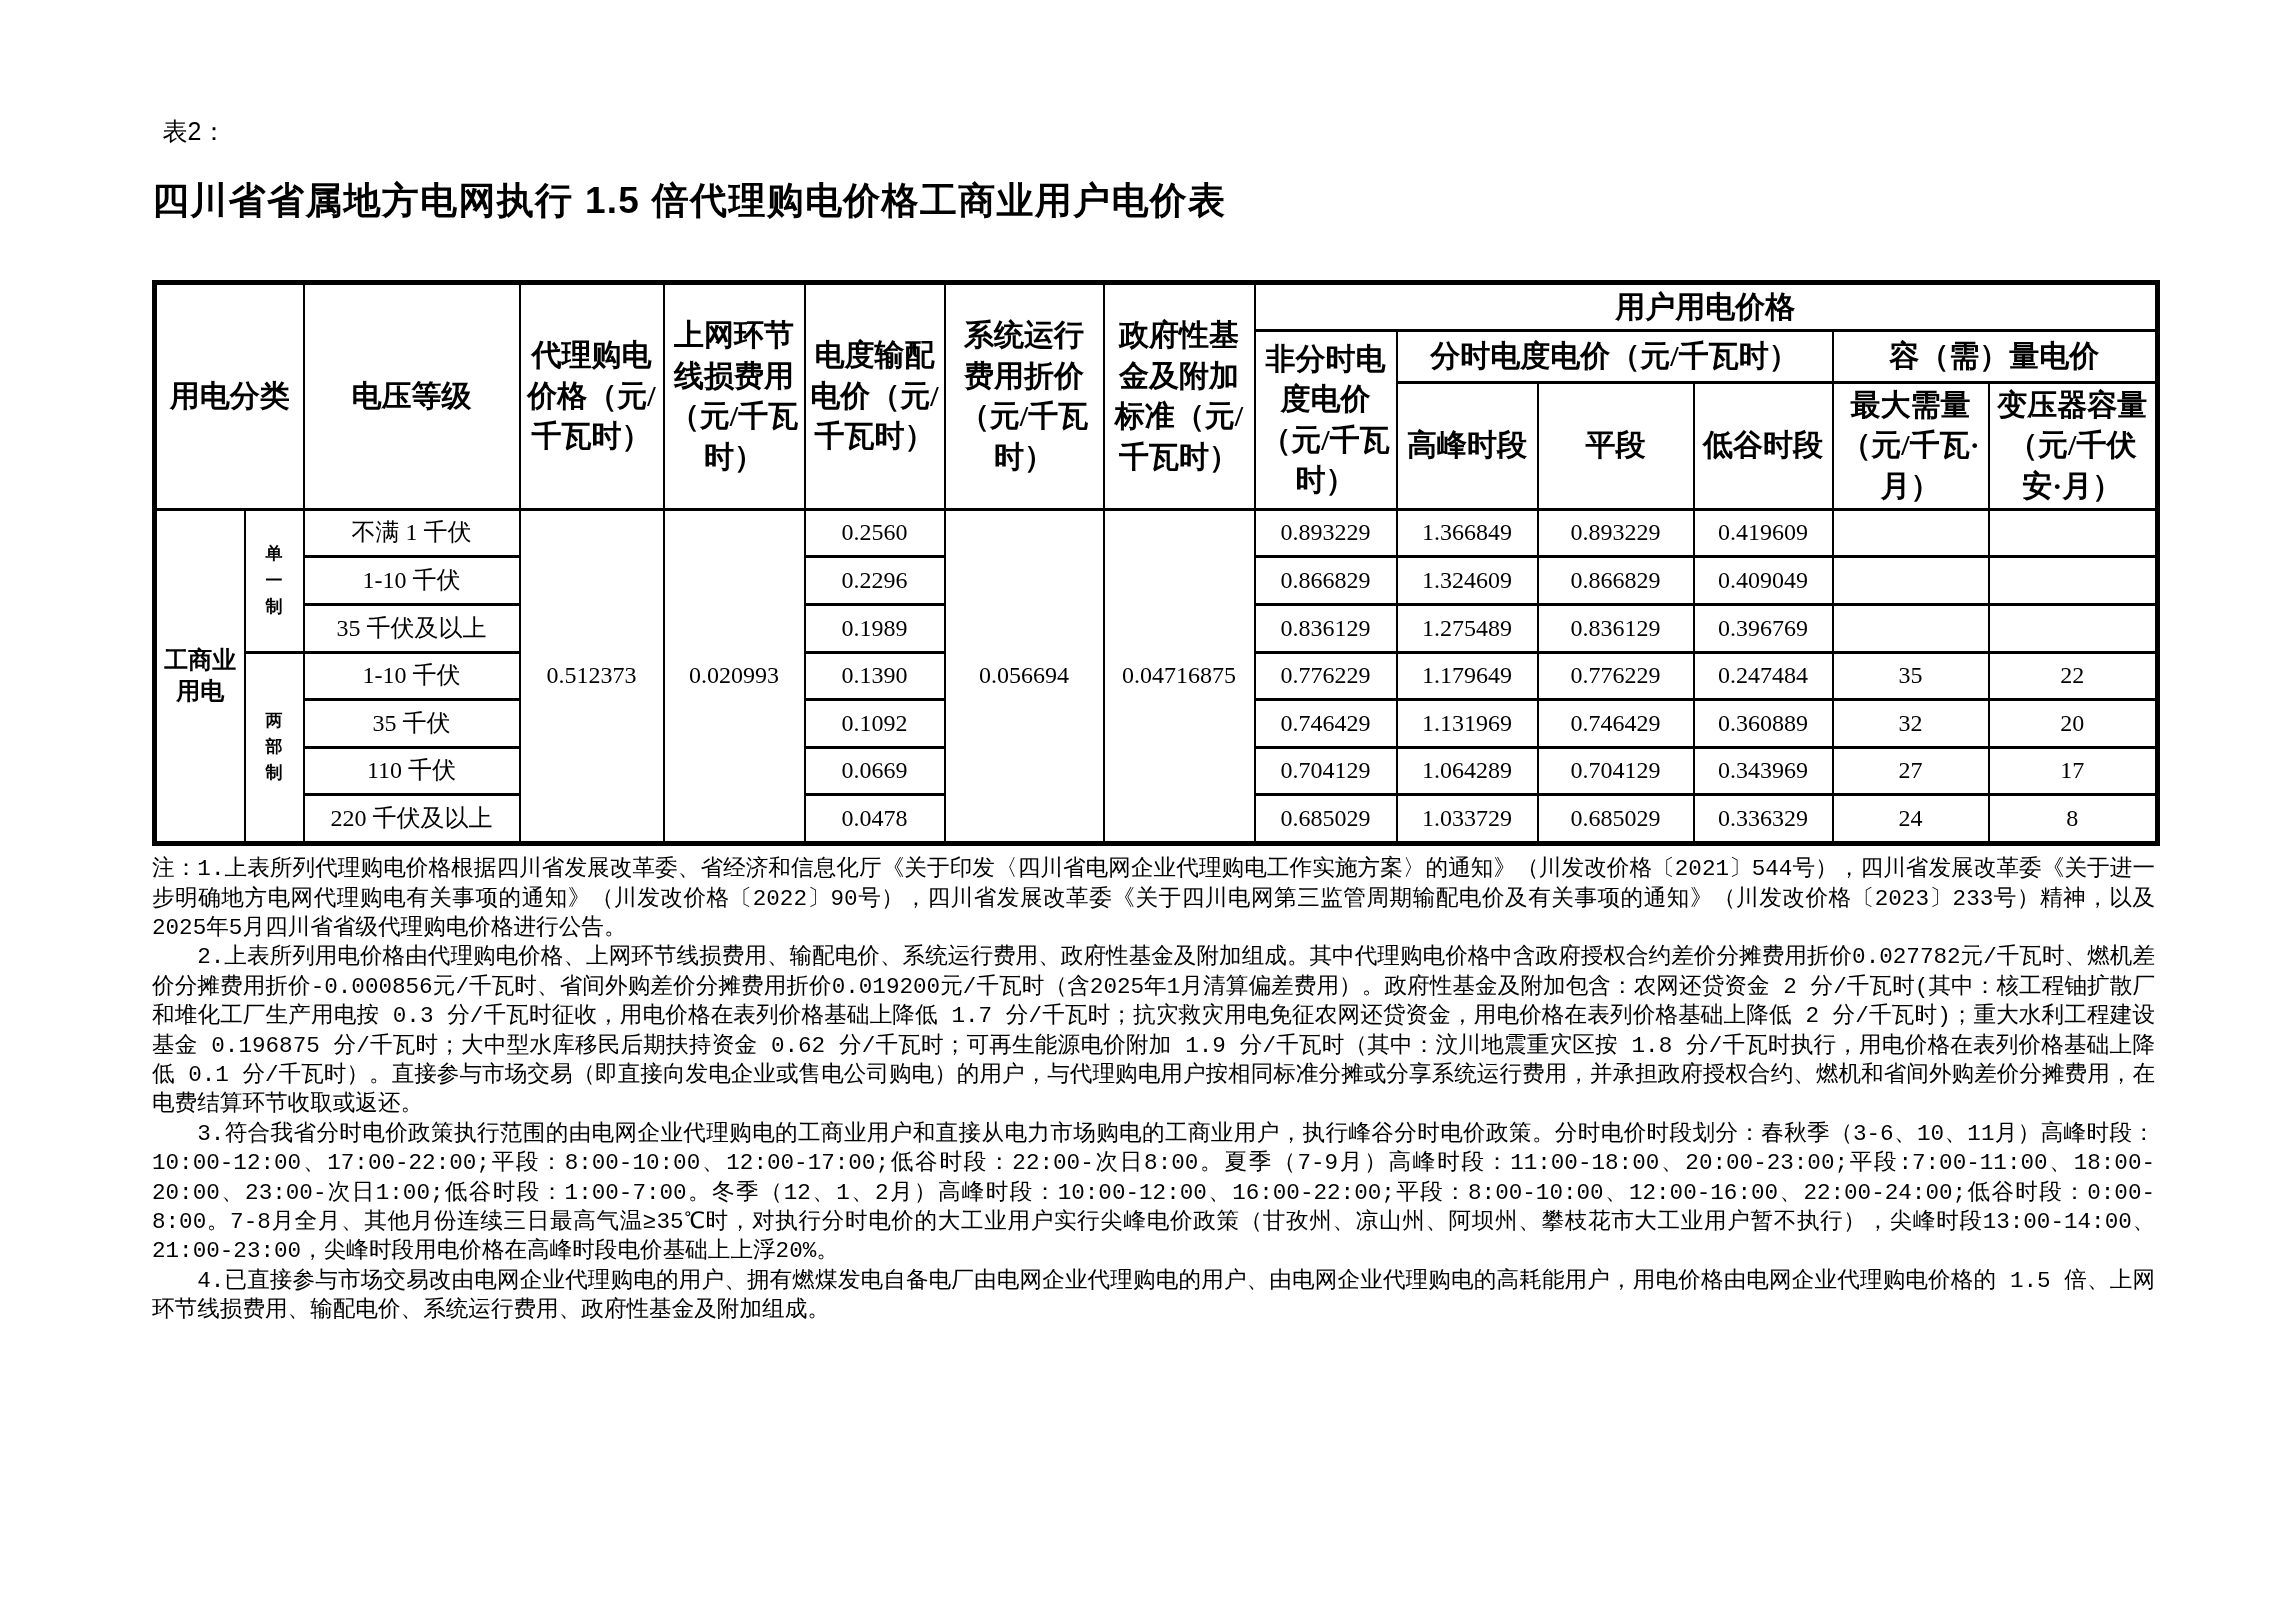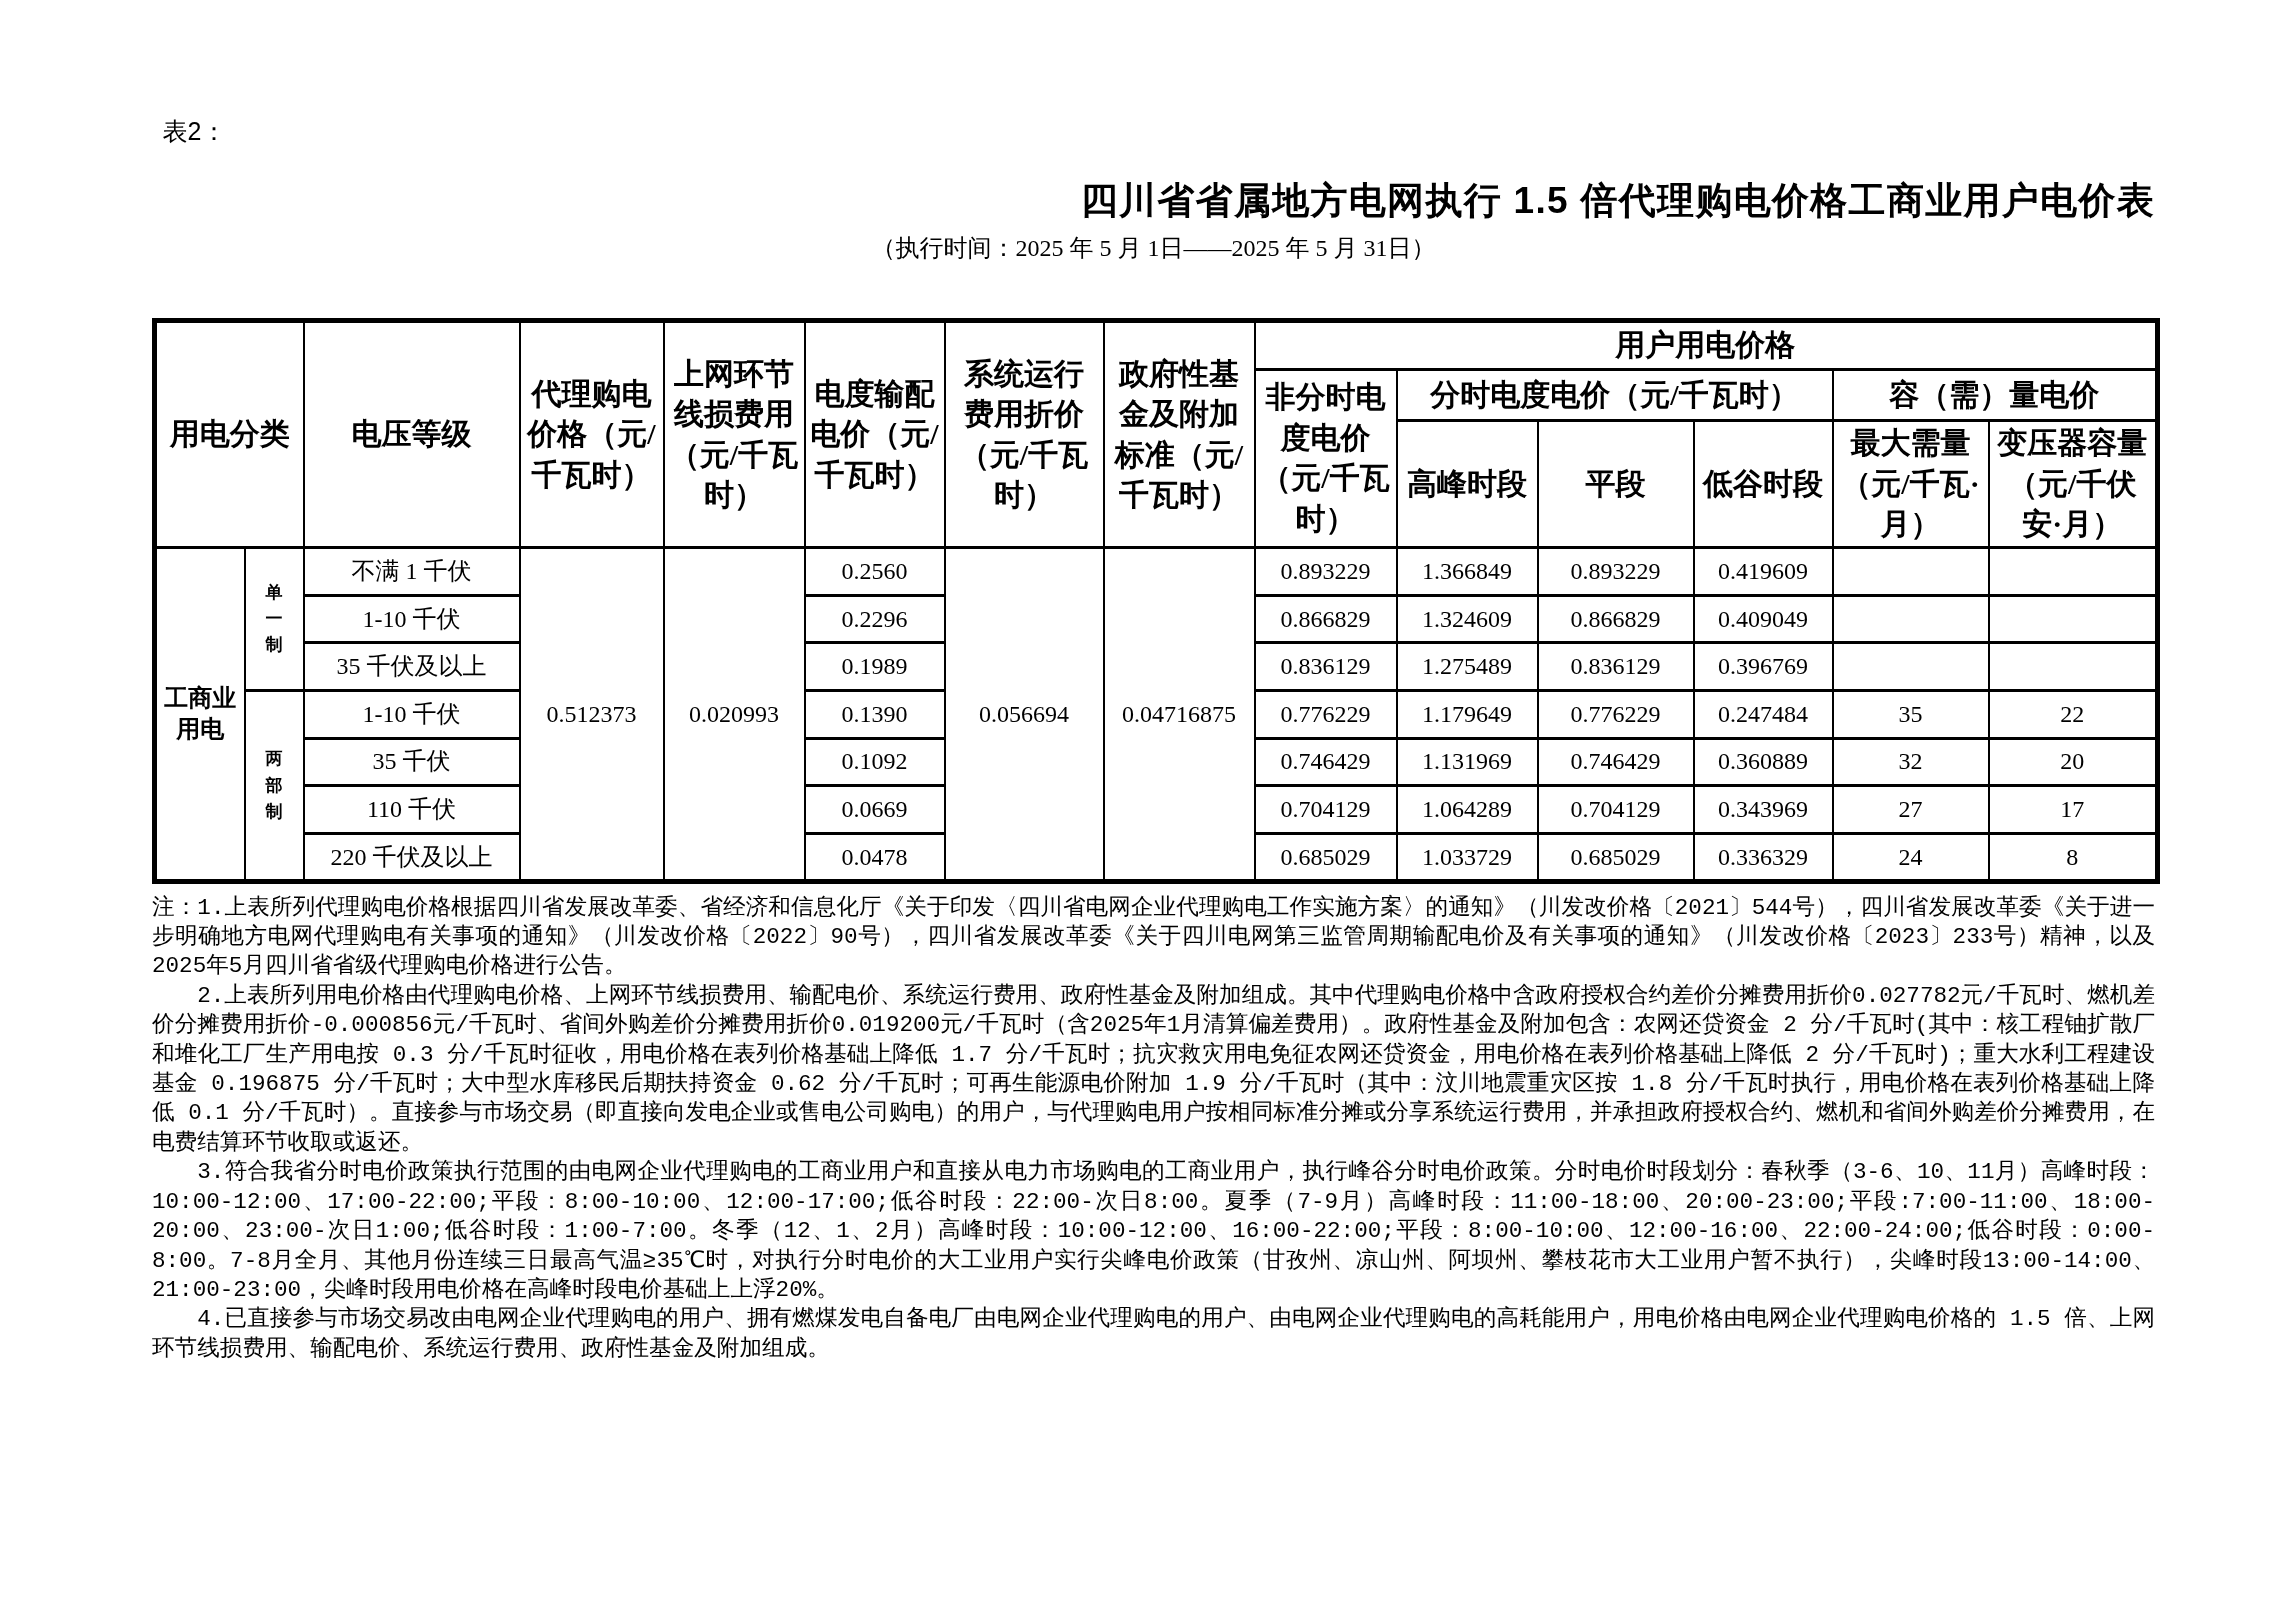--- a/index.html
+++ b/index.html
@@ -7,21 +7,21 @@
     width:2295px;height:1623px;background:#ffffff;color:#000;
     font-family:"Liberation Serif", serif;
     overflow:hidden;
   }
   .page{padding:115px 140px 0 152px;}
   .table-label{
     font-size:25px;font-weight:normal;margin:0 0 0 10.5px;
     font-family:"Liberation Sans", sans-serif;
   }
   .doc-title{
-    text-align:right;font-size:37px;font-weight:bold;margin:27.5px 0 0 0;
+    text-align:left;font-size:37px;font-weight:bold;margin:27.5px 0 0 0;
     font-family:"Liberation Sans", sans-serif;letter-spacing:1.3px;
   }
   .doc-subtitle{
     text-align:center;font-size:24px;font-weight:normal;margin:6.5px 0 0 0;
   }
   table.price{
     border-collapse:collapse;table-layout:fixed;width:2003px;
     margin-top:54px;border:5.2px solid #000;
   }
   table.price th, table.price td{
@@ -54,21 +54,20 @@
   .notes p.first{text-indent:0;}
 </style>
 </head>
 <body>
 
 <div class="page">
 
   <p class="table-label">表2：</p>
 
   <h1 class="doc-title">四川省省属地方电网执行 1.5 倍代理购电价格工商业用户电价表</h1>
-  <p class="doc-subtitle">（执行时间：2025 年 5 月 1日——2025 年 5 月 31日）</p>
 
   <table class="price">
     <colgroup>
       <col style="width:90px">
         <col style="width:59px">
         <col style="width:216px">
       <col style="width:144px">
         <col style="width:141px">
         <col style="width:140px">
       <col style="width:159px">

